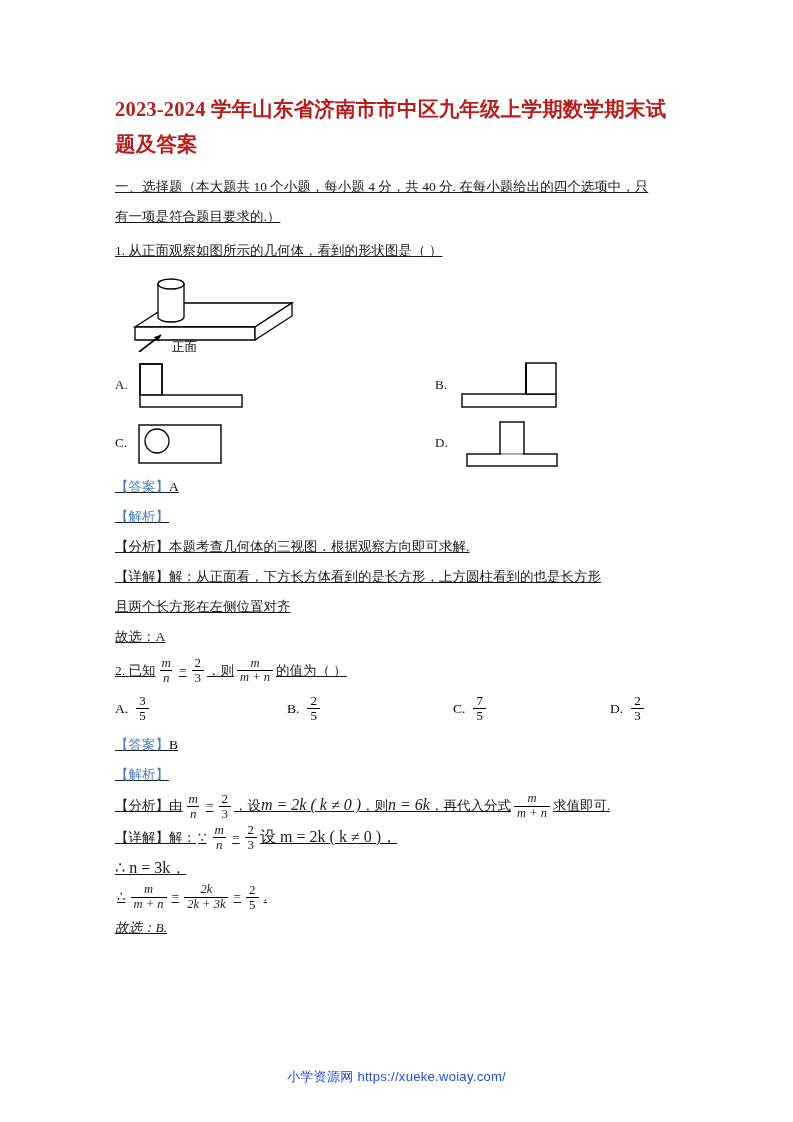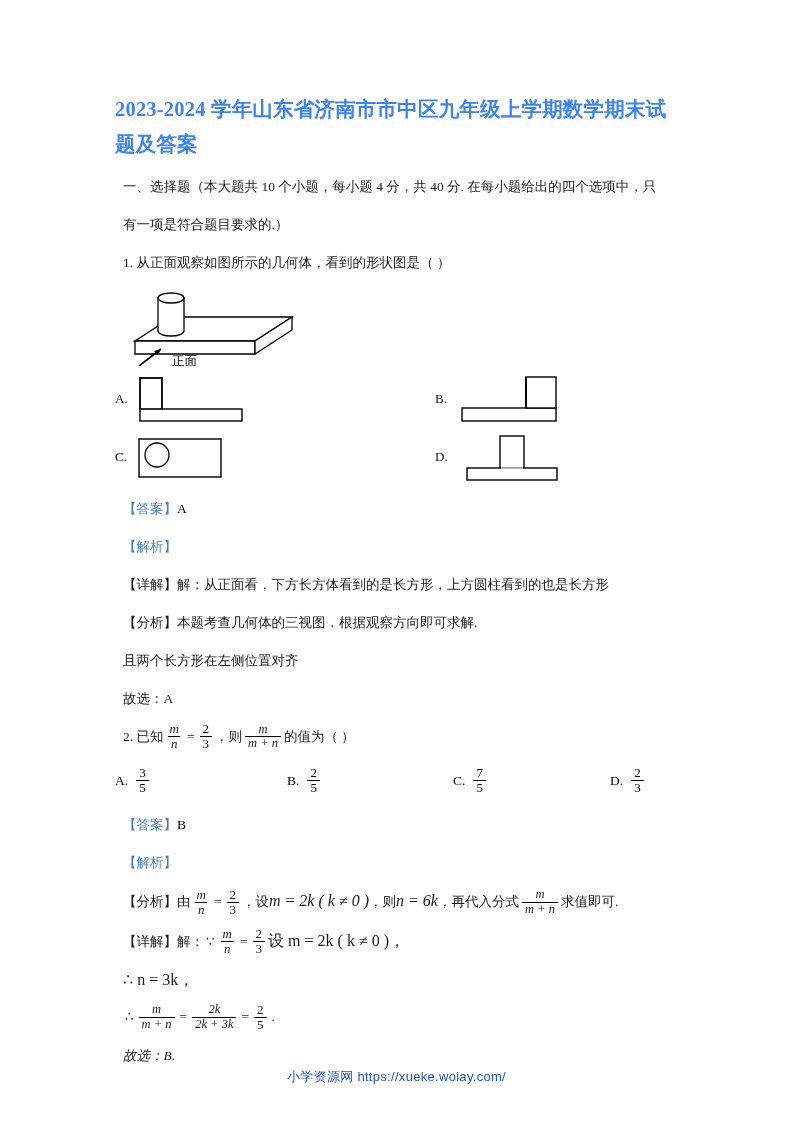--- a/index.html
+++ b/index.html
@@ -27,32 +27,33 @@
     top: 92px;
     width: 565px;
   }
   
   .doc-title {
     font-family: "Liberation Serif", "DejaVu Serif", serif;
     font-weight: bold;
     font-size: 20.5px;
     line-height: 35px;
     letter-spacing: 0.2px;
-    color: #3b82f6;
+    color: #b91c1c;
     margin: 0 0 10px 0;
     width: 560px;
   }
   
   .para {
     font-size: 13.5px;
     line-height: 30px;
     color: #1a1a1a;
-    margin: 8px;
+    margin: 0;
     text-align: justify;
     text-justify: inter-ideograph;
+    text-decoration: underline;
   }
   .para.q {
     margin-top: 4px;
   }
   .tight { line-height: 29px; }
 
   .blue { color: #4a7ebb; }
   .bk { color: #000; }
   .ital { font-style: italic; }
 
@@ -217,24 +218,24 @@
       </div>
     </div>
 
     <p class="para">
       <span class="blue">【答案】</span><span class="bk">A</span>
     </p>
     <p class="para">
       <span class="blue">【解析】</span>
     </p>
     <p class="para">
+      <span>【分析】</span><span>本题考查几何体的三视图．根据观察方向即可求解.</span>
+    </p>
+    <p class="para">
       <span>【详解】</span><span>解：从正面看，下方长方体看到的是长方形，上方圆柱看到的也是长方形</span>
-    </p>
-    <p class="para">
-      <span>【分析】</span><span>本题考查几何体的三视图．根据观察方向即可求解.</span>
     </p>
     <p class="para">且两个长方形在左侧位置对齐</p>
     <p class="para">故选：A</p>
 
     <p class="para q">
       <span>2.</span>
       <span>已知</span><span class="frac mt">
           <span class="num">m</span>
           <span class="den">n</span>
         </span><span class="op">=</span><span class="frac mr">

